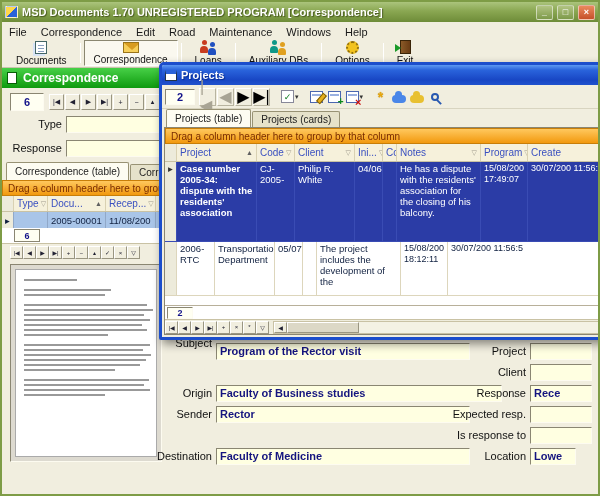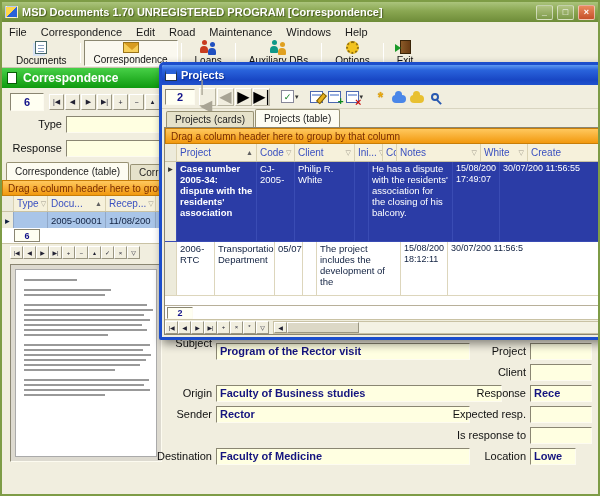--- a/index.html
+++ b/index.html
@@ -385,22 +385,22 @@
       <span class="fbtn">
           <span class="i-mag"></span>
         </span>
       <span style="flex:1"></span>
       <span class="fbtn">
           <span class="i-layout"></span>
         </span>
     </div>
 
     <div class="tabs pw-tabs">
+      <span class="tab active">Projects (table)</span>
       <span class="tab">Projects (cards)</span>
-      <span class="tab active">Projects (table)</span>
     </div>
 
     <div class="pw-grid">
       <div class="group-bar pg-group">Drag a column header here to group by that column</div>
 
       <div class="ghead pg-head">
         <span class="cell ind"></span>
         <span class="cell" style="flex:0 0 80px">
             <span>Project</span>
             <span class="sort on">▲</span>
@@ -418,34 +418,35 @@
             <span class="sort">▽</span>
           </span>
         <span class="cell" style="flex:0 0 14px">
             <span>Cc</span>
           </span>
         <span class="cell" style="flex:0 0 84px">
             <span>Notes</span>
             <span class="sort">▽</span>
           </span>
         <span class="cell" style="flex:0 0 47px">
-            <span>White</span>
+            <span>Program</span>
             <span class="sort">▽</span>
           </span>
         <span class="cell" style="flex:1">
             <span>Create</span>
             <span class="sort">▽</span>
           </span>
       </div>
 
       <div class="grow pg-row sel" style="min-height:80px">
         <span class="cell ind" style="background:#EDEBDB;color:#333">▸</span>
         <span class="cell pname" style="flex:0 0 80px">Case number 2005-34: dispute with the residents' association</span>
         <span class="cell" style="flex:0 0 38px">CJ-2005-</span>
         <span class="cell" style="flex:0 0 60px">Philip R. White</span>
+        <span class="cell" style="flex:0 0 28px">04/06</span>
         <span class="cell" style="flex:0 0 14px"></span>
         <span class="cell" style="flex:0 0 84px">He has a dispute with the residents' association for the closing of his balcony.</span>
         <span class="cell cdate" style="flex:0 0 47px">15/08/200 17:49:07</span>
         <span class="cell cdate" style="flex:1">30/07/200 11:56:55</span>
       </div>
 
       <div class="grow pg-row" style="min-height:54px">
         <span class="cell ind" style="background:#EDEBDB"></span>
         <span class="cell" style="flex:0 0 38px">2006-RTC</span>
         <span class="cell" style="flex:0 0 60px">Transportation Department</span>

